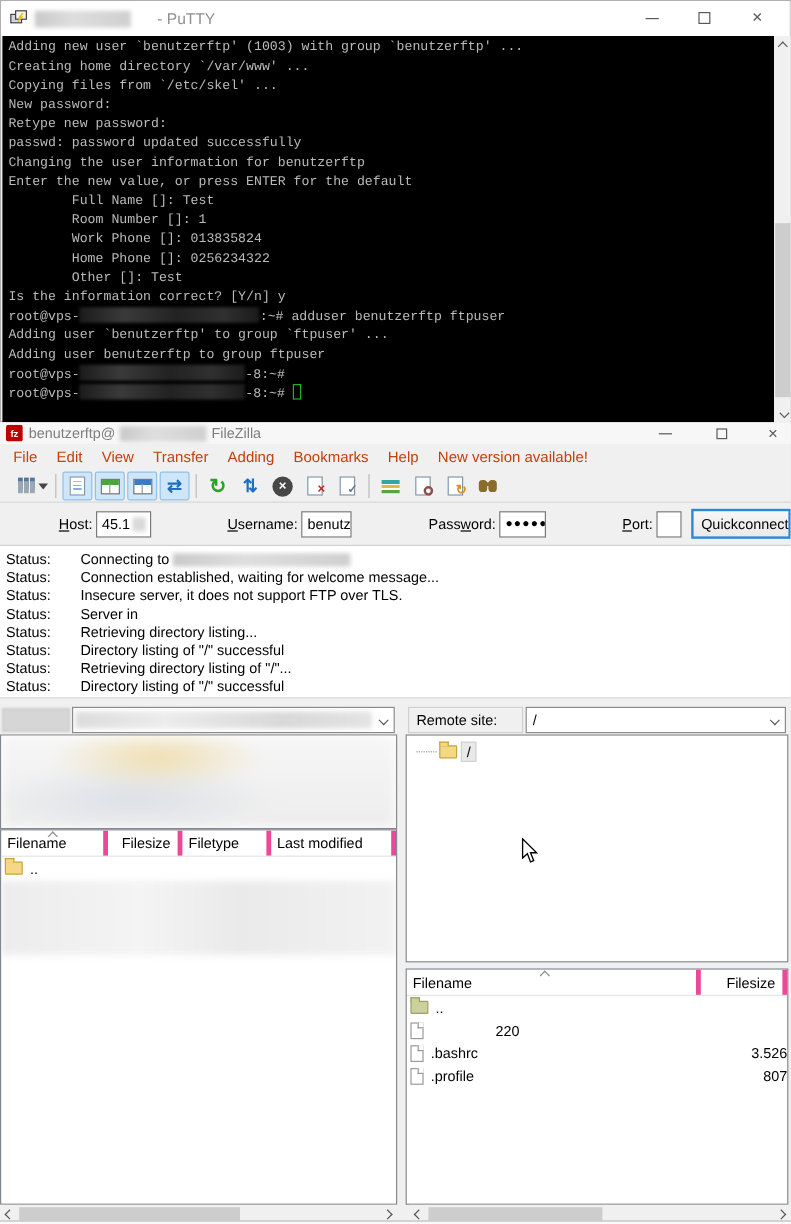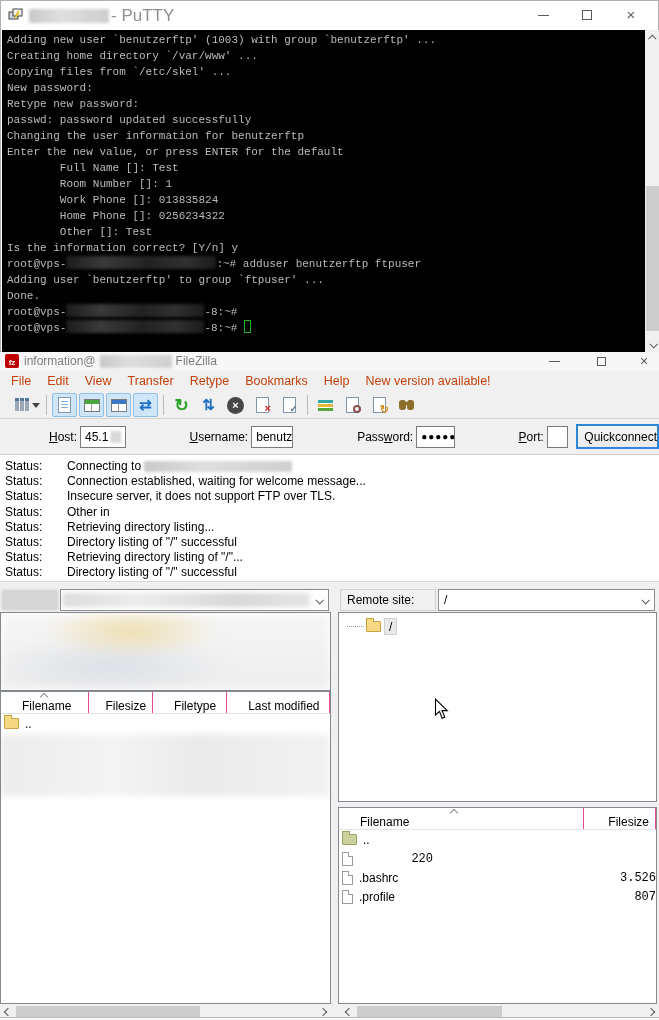--- a/index.html
+++ b/index.html
@@ -4,21 +4,21 @@
 <style>
   * { margin:0; padding:0; box-sizing:border-box; }
   html,body { background:#dcdcdc; }
   .screen { position:relative; width:659px; height:1020px; overflow:hidden;
             background:#f0f0f0; font-family:"Liberation Sans",sans-serif; }
 
   
   .putty { position:absolute; left:0; top:0; width:659px; height:352px; background:#fff;
            border:1px solid #b0b0b0; }
   .pt-titlebar { position:relative; height:29px; background:#ffffff; display:flex; align-items:center; }
-  .pt-title { color:#8f8f8f; font-size:17px; margin-left:2px; white-space:nowrap; }
+  .pt-title { color:#8f8f8f; font-size:13px; margin-left:22px; white-space:nowrap; }
   .pt-icon { margin-left:7px; }
   .winbtn { position:absolute; top:0; width:22px; height:28px; display:flex; align-items:center;
             justify-content:center; color:#5a5a5a; font-size:13px; }
   .wb-min-p { left:531px; } .wb-max-p { left:575px; } .wb-close-p { left:619px; }
   .glyph-min { display:inline-block; width:11px; height:0; border-bottom:1px solid #5a5a5a; }
   .glyph-max { display:inline-block; width:10px; height:10px; border:1px solid #5a5a5a; }
   .glyph-close { font-size:15px; color:#5a5a5a; line-height:10px; }
 
   .pt-term { position:absolute; left:1px; top:29px; width:643px; height:322px; background:#000;
              padding:2px 0 0 5px; font-family:"Liberation Mono","DejaVu Sans Mono",monospace;
@@ -130,26 +130,26 @@
   .folder.olive { background:#ccd09c; border-color:#9ba065; }
   .folder.olive::before { background:#ccd09c; border-color:#9ba065; }
   .ficon { width:11px; height:14px; background:#fff; border:1px solid #9a9a9a; position:relative; }
   .ficon::before { content:''; position:absolute; top:-1px; right:-1px; width:4px; height:4px;
                    background:#fdfdfd; border-left:1px solid #9a9a9a; border-bottom:1px solid #9a9a9a; }
 
   .list-box { position:absolute; left:0; right:2px; border:1px solid #828790; background:#fff; overflow:hidden; }
   .list-l { top:105px; height:313px; }
   .list-r { top:221px; height:197px; }
   .lhdr { position:relative; height:22px; border-bottom:1px solid #e4e4e4; display:flex; font-size:12px; color:#000; }
-  .hcell { position:relative; display:flex; align-items:flex-end; padding-left:21px; border-right:1px solid #ec4899; overflow:hidden; white-space:nowrap; }
+  .hcell { position:relative; display:flex; align-items:center; padding-left:5px; border-right:4px solid #ec4899; overflow:hidden; white-space:nowrap; }
   .hcell.num { justify-content:flex-end; padding-right:6px; }
   .sort-caret { position:absolute; width:6px; height:6px; border-left:1px solid #8a8a8a; border-top:1px solid #8a8a8a; transform:rotate(45deg); top:2px; }
   .lrow { height:19px; display:flex; align-items:center; font-size:12px; color:#000; white-space:nowrap; }
   .lrow .icn { margin-left:3px; margin-right:6px; flex:none; }
-  .sizecell { text-align:right; flex:none;font-family:Liberation Mono, monospace; }
+  .sizecell { text-align:right; flex:none; }
   .rows-blur { position:absolute; left:0; right:0; top:42px; height:62px;
                background:linear-gradient(90deg,#ececec,#f4f4f4 35%,#eaeaea 60%,#f2f2f2); filter:blur(3px); }
 
   .hscroll { position:absolute; bottom:0; height:16px; background:#f0f0f0; display:flex; align-items:center; }
   .hs-l { left:0; width:331px; }
   .hthumb { height:13px; background:#cdcdcd; }
   .hs-btn { width:16px; height:16px; display:flex; align-items:center; justify-content:center; flex:none; }
 
   .mouse-cursor { position:absolute; left:434px; top:698px; z-index:50; }
   .bottom-strip { position:absolute; left:0; right:0; top:1017px; height:3px; background:#fafafa; border-top:1px solid #b9b9b9; }
@@ -188,21 +188,21 @@
       <div class="tl">Changing the user information for benutzerftp</div>
       <div class="tl">Enter the new value, or press ENTER for the default</div>
       <div class="tl">        Full Name []: Test</div>
       <div class="tl">        Room Number []: 1</div>
       <div class="tl">        Work Phone []: 013835824</div>
       <div class="tl">        Home Phone []: 0256234322</div>
       <div class="tl">        Other []: Test</div>
       <div class="tl">Is the information correct? [Y/n] y</div>
       <div class="tl"><span>root@vps-</span><span class="bd"></span><span>:~# adduser benutzerftp ftpuser</span></div>
       <div class="tl">Adding user `benutzerftp' to group `ftpuser' ...</div>
-      <div class="tl">Done.</div>
+      <div class="tl">Adding user benutzerftp to group ftpuser</div>
       <div class="tl"><span>root@vps-</span><span class="bd short"></span><span>-8:~#</span></div>
       <div class="tl"><span>root@vps-</span><span class="bd short"></span><span>-8:~#</span><span class="term-cursor"></span></div>
     </div>
     <div class="pt-scroll">
       <span class="sb-btn" style="top:0;">
           <span class="chev-up"></span>
         </span>
       <span class="pt-thumb"></span>
       <span class="sb-btn" style="bottom:0;top:auto;">
           <span class="chev-dn"></span>
@@ -211,41 +211,41 @@
   </div>
 
   <div class="fz">
 
     <div class="fz-titlebar">
       <svg width="14" height="14" viewBox="0 0 14 14" style="margin-left:5px;">
         <rect x="0" y="0" width="14" height="14" rx="2" fill="#bf0000"></rect>
         <text x="7" y="10.5" font-size="8" font-family="Liberation Sans, sans-serif" font-weight="bold" fill="#fff" text-anchor="middle">fz</text>
       </svg>
       <span class="fz-title">
-        <span>information@</span>
+        <span>benutzerftp@</span>
         <span class="blur-light tb-blur"></span>
         <span>FileZilla</span>
       </span>
       <span class="fzbtn wb-min-f">
           <span class="glyph-min"></span>
         </span>
       <span class="fzbtn wb-max-f">
           <span class="glyph-max" style="width:9px;height:9px;"></span>
         </span>
       <span class="fzbtn wb-close-f">
           <span class="glyph-close" style="font-size:14px;">×</span>
         </span>
     </div>
 
     <div class="fz-menubar">
       <span class="menu-item">File</span>
       <span class="menu-item">Edit</span>
       <span class="menu-item">View</span>
       <span class="menu-item">Transfer</span>
-      <span class="menu-item">Retype</span>
+      <span class="menu-item">Adding</span>
       <span class="menu-item">Bookmarks</span>
       <span class="menu-item">Help</span>
       <span class="menu-item">New version available!</span>
     </div>
 
     <div class="fz-toolbar">
       <span class="tb">
           <span class="ic-sm"></span>
         </span>
       <span class="tb-dd">
@@ -331,21 +331,21 @@
       <div class="srow">
           <span class="slab">Status:</span>
           <span class="smsg">Connection established, waiting for welcome message...</span>
         </div>
       <div class="srow">
           <span class="slab">Status:</span>
           <span class="smsg">Insecure server, it does not support FTP over TLS.</span>
         </div>
       <div class="srow">
           <span class="slab">Status:</span>
-          <span class="smsg">Other in</span>
+          <span class="smsg">Server in</span>
         </div>
       <div class="srow">
           <span class="slab">Status:</span>
           <span class="smsg">Retrieving directory listing...</span>
         </div>
       <div class="srow">
           <span class="slab">Status:</span>
           <span class="smsg">Directory listing of "/" successful</span>
         </div>
       <div class="srow">

